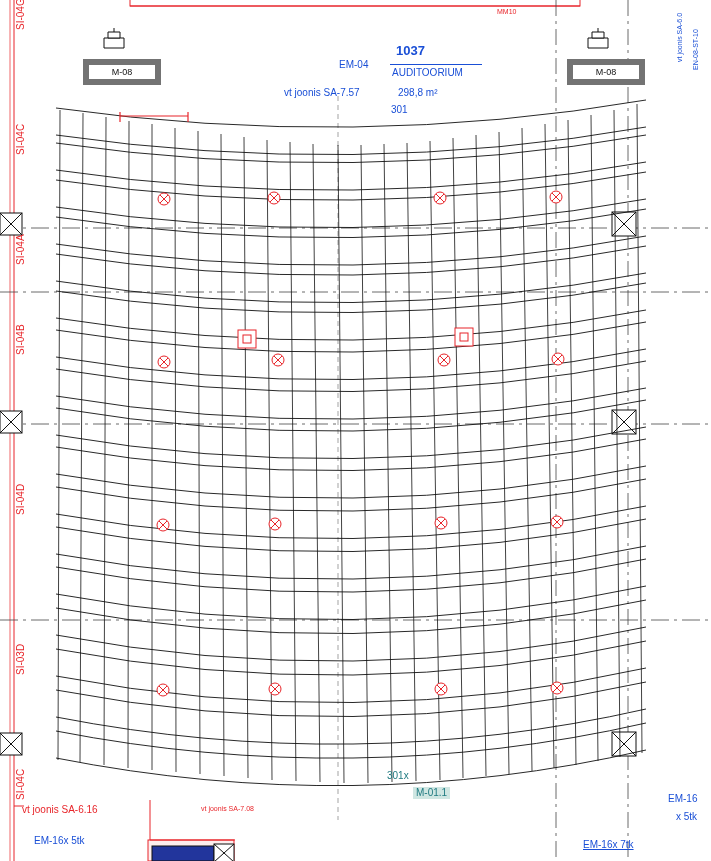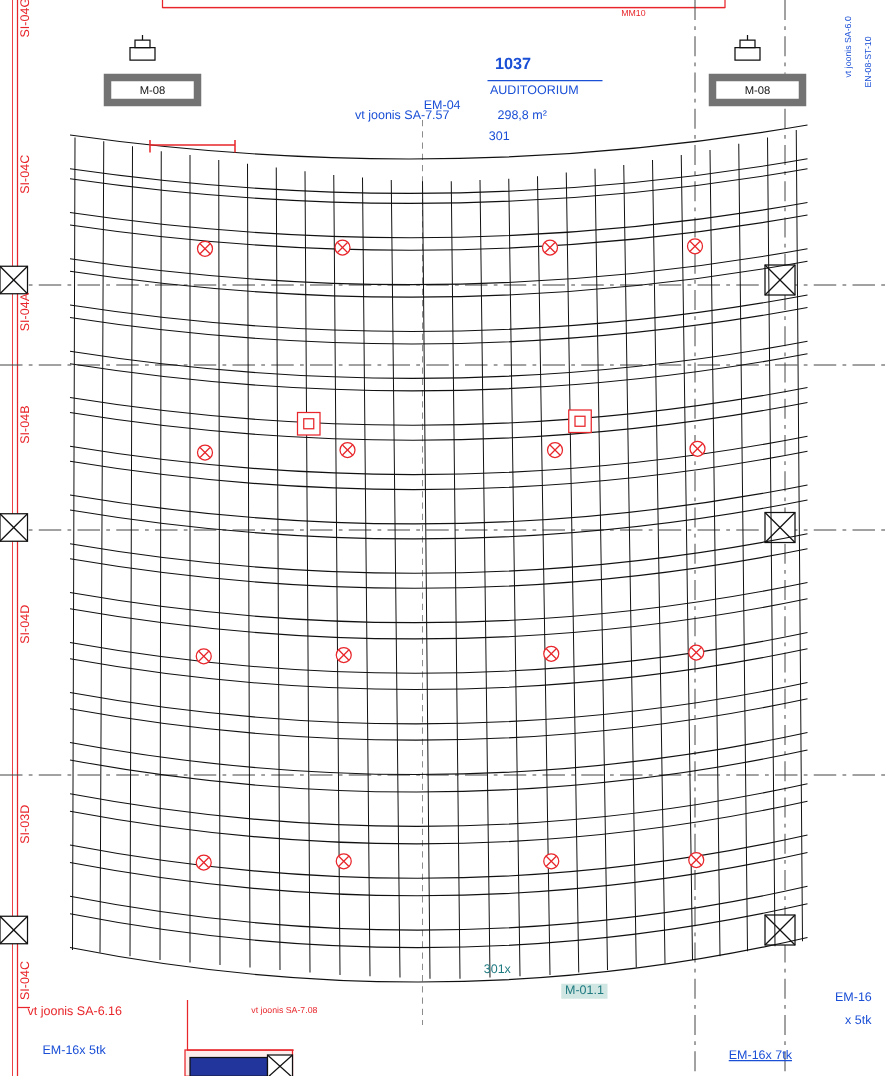--- a/index.html
+++ b/index.html
@@ -9,21 +9,21 @@
   .lbl{position:absolute;white-space:nowrap;line-height:1;}
   .red{color:#e8252a;}
   .blue{color:#1a4fd6;}
   .teal{color:#1f7a80;}
   .rot90{transform:rotate(-90deg);transform-origin:0 0;}
   .tiny{font-size:7px;}
   .t10{font-size:10px;}
   .t11{font-size:10px;}
   .t13{font-size:13px;font-weight:bold;}
   .mlabel{position:absolute;border:6px solid #737373;background:#fff;font-size:9px;color:#111;text-align:center;padding:2px 5px;}
-  .hl{background:#cfe6e2;margin-left:36px;}
+  .hl{background:#cfe6e2;}
 </style>
 </head>
 <body>
 
 <div id="sheet">
 
   <svg id="plan" viewBox="0 0 711 861">
     <defs>
       <g id="seatrowdef"></g>
     </defs>
@@ -236,21 +236,21 @@
   </svg>
 
   <div class="lbl tiny red" style="left:497px;top:8px;">MM10</div>
 
   <div class="lbl t13 blue" style="left:396px;top:44px;">1037</div>
   <div class="lbl t10 blue" style="left:392px;top:68px;">AUDITOORIUM</div>
   <div class="lbl t10 blue" style="left:398px;top:88px;">298,8 m²</div>
   <div class="lbl t10 blue" style="left:391px;top:105px;">301</div>
   <div style="position:absolute;left:390px;top:64px;width:92px;height:1px;background:#1a4fd6;"></div>
 
-  <div class="lbl t10 blue" style="left:339px;top:80px;">EM-04</div>
+  <div class="lbl t10 blue" style="left:339px;top:60px;">EM-04</div>
   <div class="lbl t10 blue" style="left:284px;top:88px;">vt joonis SA-7.57</div>
 
   <div class="mlabel" style="left:83px;top:59px;width:56px;">M-08</div>
   <div class="mlabel" style="left:567px;top:59px;width:56px;">M-08</div>
 
   <div class="lbl tiny blue rot90" style="left:676px;top:62px;">vt joonis SA-6.0</div>
   <div class="lbl tiny blue rot90" style="left:692px;top:70px;">EN-08-ST-10</div>
 
   <div class="lbl t10 red rot90" style="left:16px;top:30px;">SI-04G</div>
   <div class="lbl t10 red rot90" style="left:16px;top:155px;">SI-04C</div>

